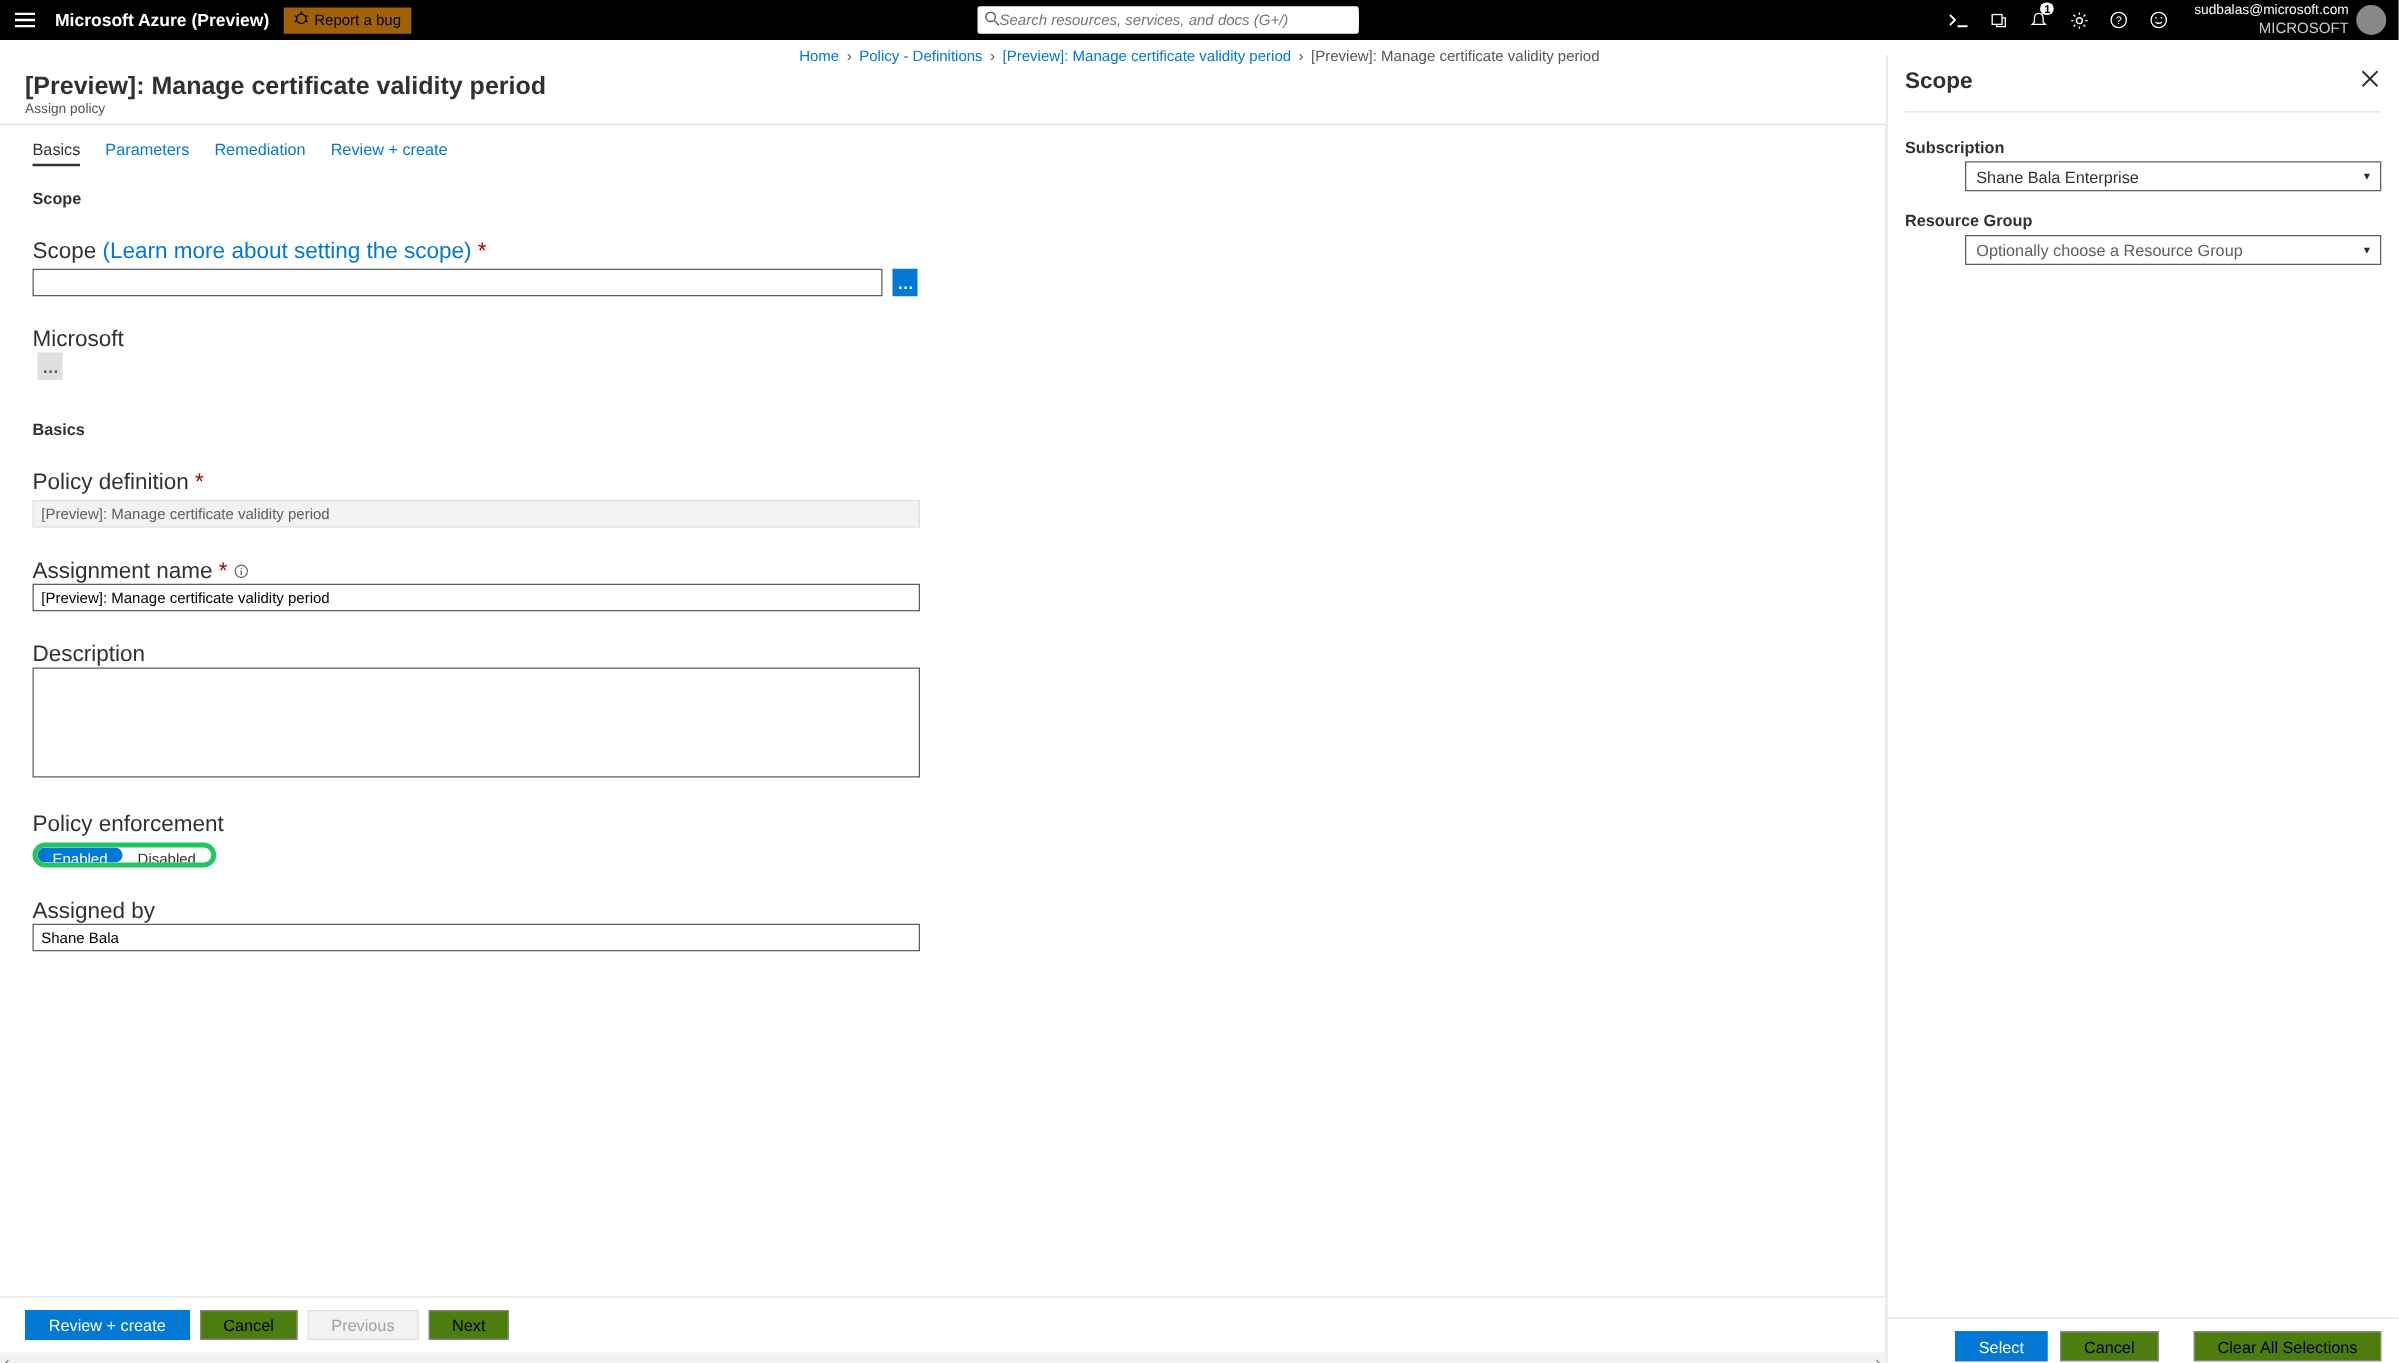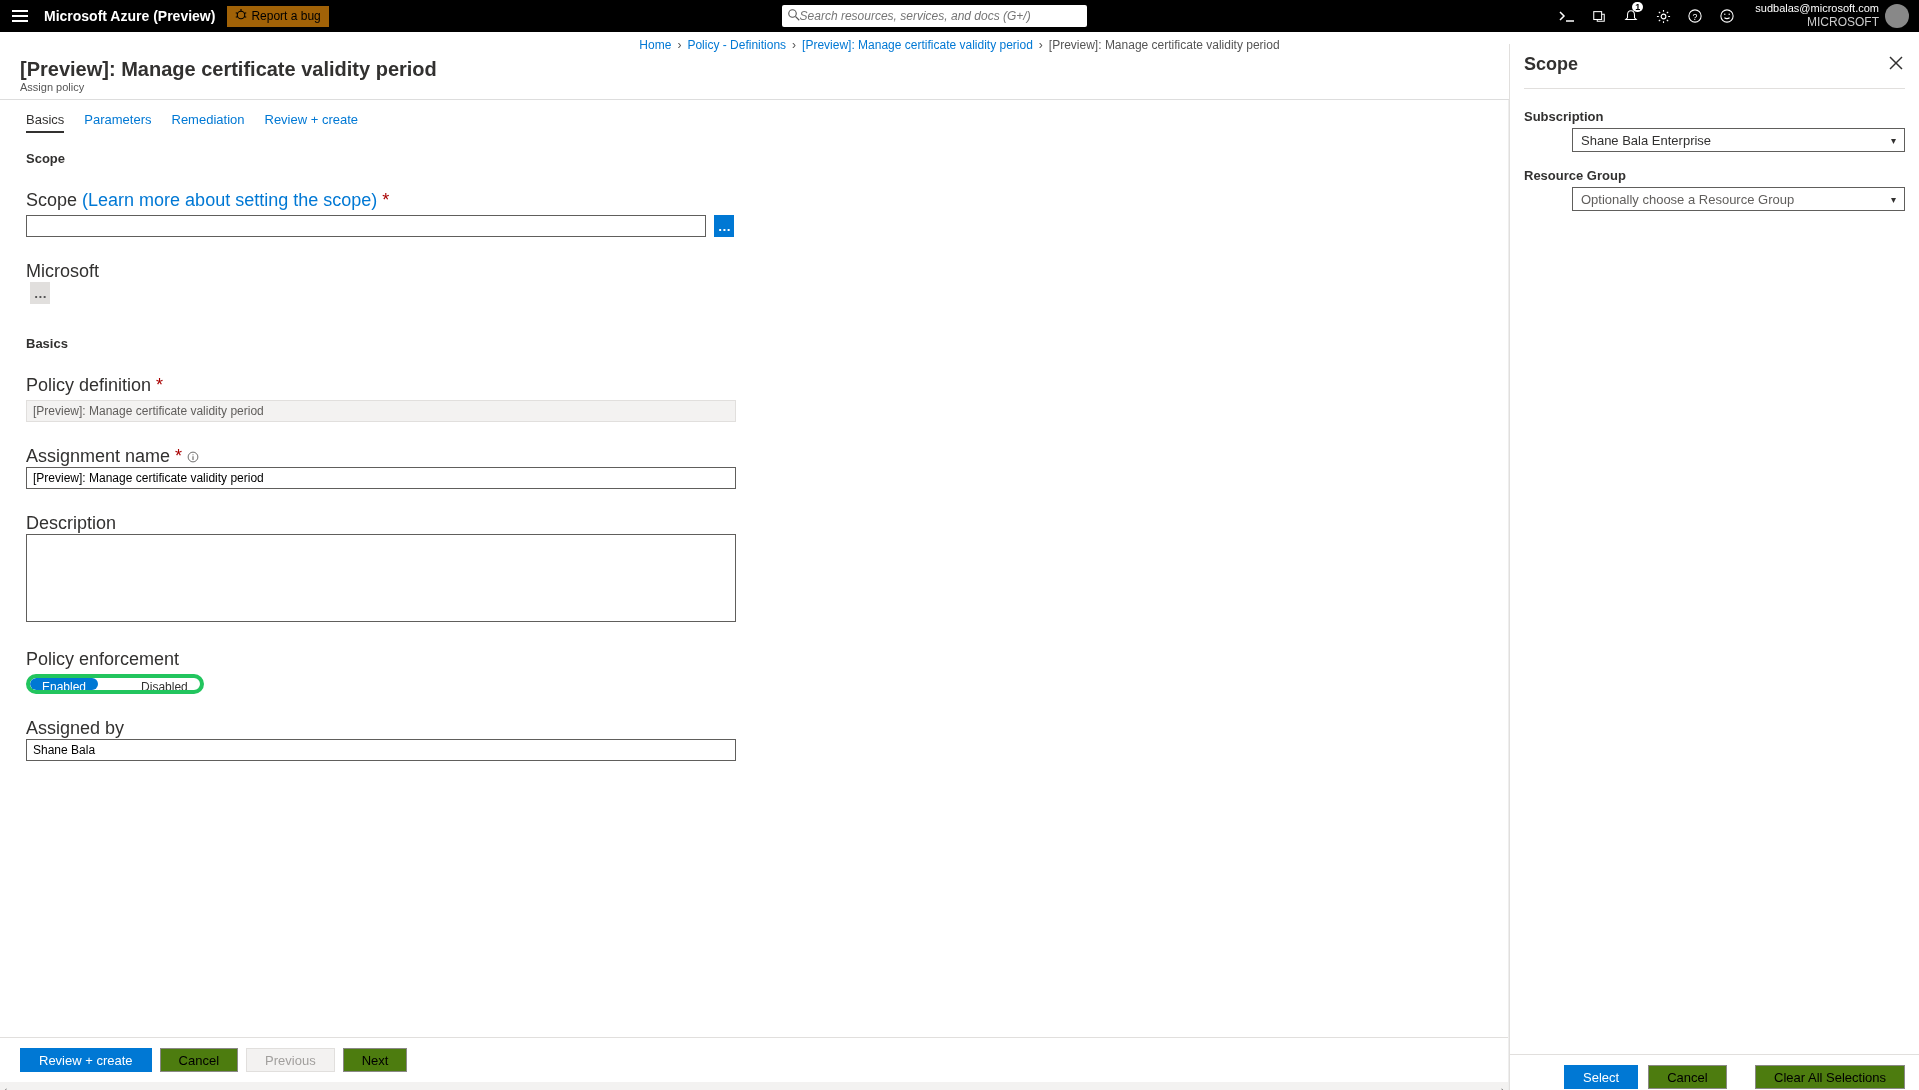--- a/index.html
+++ b/index.html
@@ -54,21 +54,21 @@
   .ro-box { margin-top: 4px; background: #f3f2f1; color: #605e5c; font-style: italic; font-size: 12px; height: 22px; border: 1px solid #e1dfdd; padding: 3px 6px; width: 690px; display:inline-block; vertical-align:middle;}
   .ro-box.normal { font-style: normal; }
 
   input.txt, textarea.txt { border: 1px solid #605e5c; font-size: 12px; padding: 3px 6px; font-family: inherit; }
   input.txt { height: 22px; width: 710px; }
   textarea.txt { width: 710px; height: 88px; resize: none; }
 
   .toggle { display: inline-flex; border: 4px solid #22c55e; border-radius: 12px; height: 20px; overflow: hidden; margin-top: 4px;}
   .toggle span { padding: 2px 12px; font-size: 12px; cursor: pointer; }
   .toggle .on { background: #0078d4; color: #fff; border-radius: 10px; }
-  .toggle .off { color: #323130; margin-left: 31px; }
+  .toggle .off { color: #323130; }
 
   
   .footer { position: absolute; bottom: 0; left: 0; right: 0; border-top: 1px solid #e1dfdd; background: #fff; padding: 10px 20px; display: flex; gap: 8px; }
   .btn { height: 24px; padding: 0 18px; font-size: 13px; border: 1px solid #8a8886; background: #4d7c0f; cursor: pointer; }
   .btn.primary { background: #0078d4; color: #fff; border-color: #0078d4; }
   .btn.disabled { background: #f3f2f1; color: #a19f9d; border-color: #e1dfdd; cursor: default; }
 
   
   .side-panel { width: 410px; border-left: 1px solid #e1dfdd; display: flex; flex-direction: column; position: relative; margin-top:-56px; background:#fff;}
   .side-hdr { display: flex; justify-content: space-between; align-items: flex-start; padding: 10px 14px 6px; }

